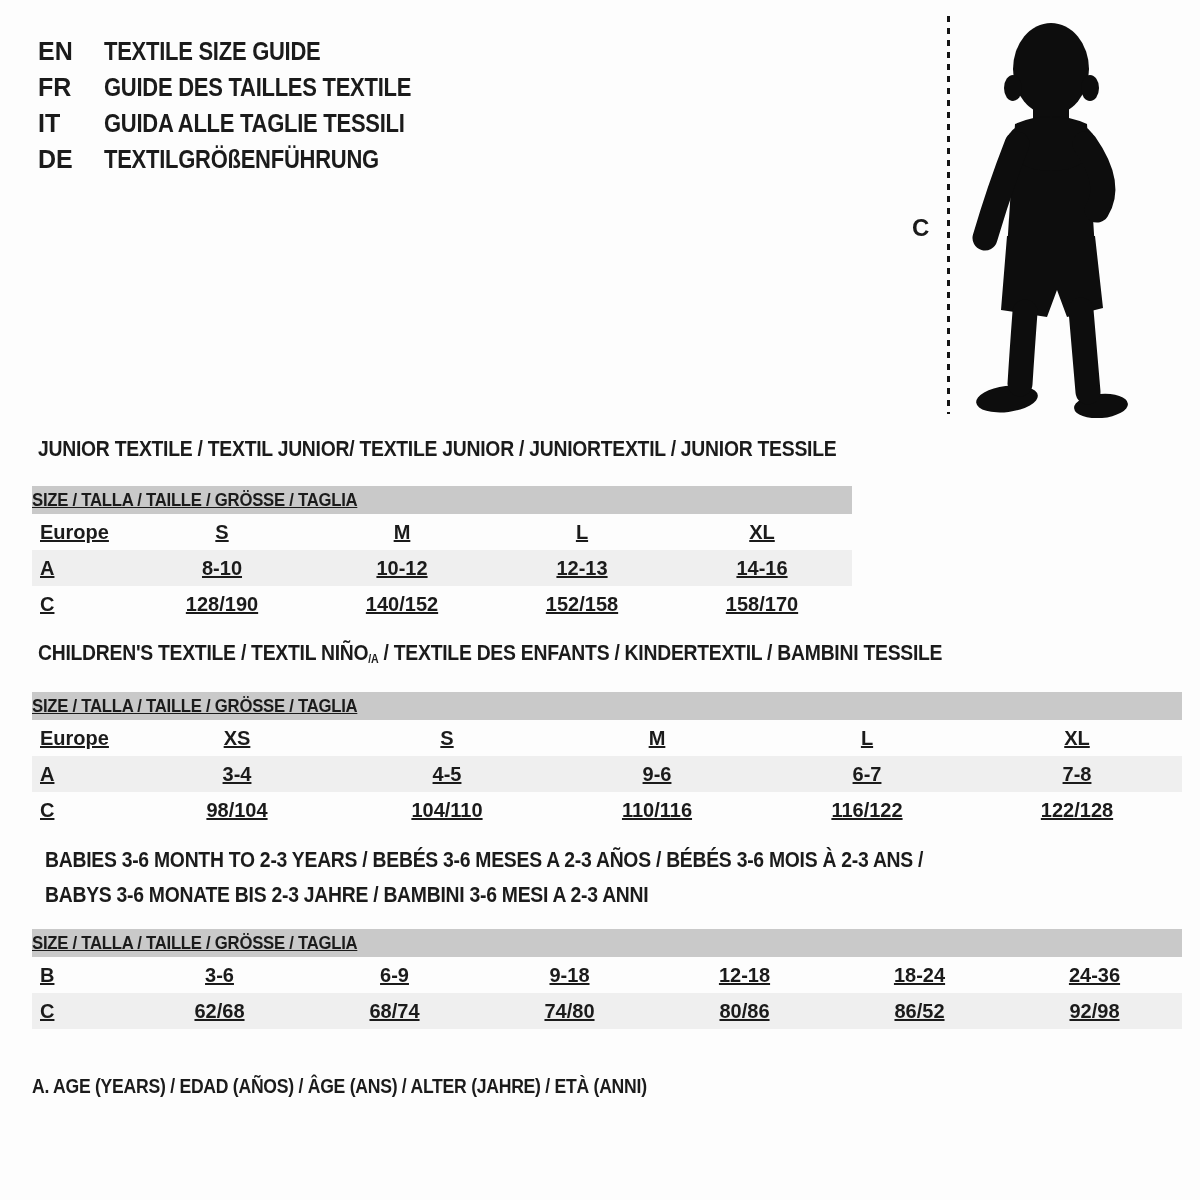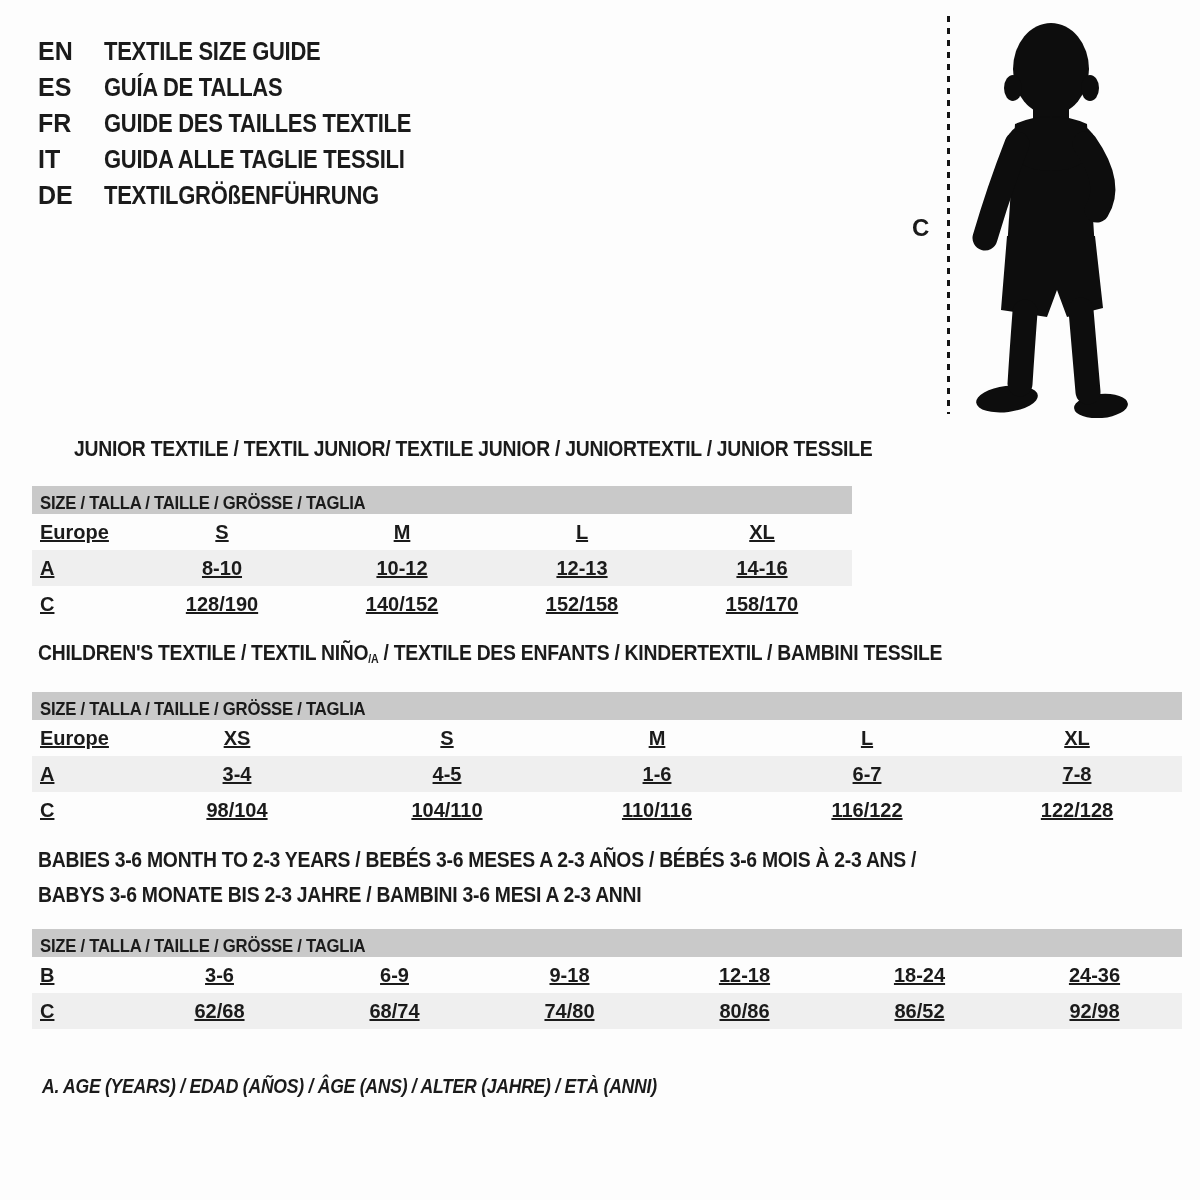--- a/index.html
+++ b/index.html
@@ -33,44 +33,40 @@
     background:repeating-linear-gradient(to bottom,#141414 0 6px,transparent 6px 12px);}
   .measure-label{position:absolute;left:12px;top:214px;font-weight:700;font-size:24px;}
   .sil{position:absolute;left:63px;top:12px;}
 
   
   .sec-title{position:absolute;left:38px;font-weight:700;font-size:22px;line-height:26px;}
   .sub{font-size:0.55em;vertical-align:-0.25em;}
 
   
   .sgtable{position:absolute;left:32px;}
-  .bar{height:28px;background:var(--bar);display:flex;align-items:flex-end;padding-left:8px;
-       font-weight:700;font-size:19px;}
+  .bar{height:28px;background:var(--bar);display:flex;align-items:center;
+       font-weight:700;font-size:19px;text-decoration:underline;}
   .trow{display:flex;height:36px;align-items:center;font-weight:700;font-size:20px;text-decoration:underline;}
   .trow.shade{background:var(--shade);}
   .cell-label{width:100px;padding-left:8px;text-align:left;}
   .cell{flex:1;text-align:center;}
 
   
-  .legend{position:absolute;left:42px;top:1068px;font-style:italic;}
+  .legend{position:absolute;left:32px;top:1068px;}
   .legend-row{height:37px;display:flex;align-items:center;font-weight:700;font-size:20px;}
 </style>
 </head>
 <body>
 
 <div class="page">
 
   <section class="languages">
     <div class="lang-row">
       <span class="lang-code">EN</span>
       <span class="lang-label cond">TEXTILE SIZE GUIDE</span>
-    </div>
-    <div class="lang-row">
-      <span class="lang-code">ES</span>
-      <span class="lang-label cond">GUÍA DE TALLAS</span>
     </div>
     <div class="lang-row">
       <span class="lang-code">FR</span>
       <span class="lang-label cond">GUIDE DES TAILLES TEXTILE</span>
     </div>
     <div class="lang-row">
       <span class="lang-code">IT</span>
       <span class="lang-label cond">GUIDA ALLE TAGLIE TESSILI</span>
     </div>
     <div class="lang-row">
@@ -96,21 +92,21 @@
       </g>
       <g stroke="#0d0d0d" stroke-width="25" stroke-linecap="round" fill="none">
         <path d="M54,132 Q36,178 22,226"></path>
         <path d="M122,132 Q150,172 134,198"></path>
         <path d="M62,300 Q59,340 57,372"></path>
         <path d="M118,298 Q122,345 125,380"></path>
       </g>
     </svg>
   </div>
 
-  <h2 class="sec-title" style="top:436px;margin-left:36px;">
+  <h2 class="sec-title" style="top:436px;">
     <span class="cond">JUNIOR TEXTILE / TEXTIL JUNIOR/ TEXTILE JUNIOR / JUNIORTEXTIL / JUNIOR TESSILE</span>
   </h2>
   <div class="sgtable" style="top:486px;width:820px;">
     <div class="bar">
       <span class="cond">SIZE / TALLA / TAILLE / GRÖSSE / TAGLIA</span>
     </div>
     <div class="trow">
       <span class="cell-label">Europe</span>
       <span class="cell">S</span>
       <span class="cell">M</span>
@@ -145,35 +141,35 @@
       <span class="cell">XS</span>
       <span class="cell">S</span>
       <span class="cell">M</span>
       <span class="cell">L</span>
       <span class="cell">XL</span>
     </div>
     <div class="trow shade">
       <span class="cell-label">A</span>
       <span class="cell">3-4</span>
       <span class="cell">4-5</span>
-      <span class="cell">1-6</span>
+      <span class="cell">9-6</span>
       <span class="cell">6-7</span>
       <span class="cell">7-8</span>
     </div>
     <div class="trow">
       <span class="cell-label">C</span>
       <span class="cell">98/104</span>
       <span class="cell">104/110</span>
       <span class="cell">110/116</span>
       <span class="cell">116/122</span>
       <span class="cell">122/128</span>
     </div>
   </div>
 
-  <h2 class="sec-title" style="top:847px;">
+  <h2 class="sec-title" style="top:847px;margin-left:7px;">
     <span class="cond">BABIES 3-6 MONTH TO 2-3 YEARS / BEBÉS 3-6 MESES A 2-3 AÑOS / BÉBÉS 3-6 MOIS À 2-3 ANS /</span><br>
     <span class="cond" style="margin-top:9px;">BABYS 3-6 MONATE BIS 2-3 JAHRE / BAMBINI 3-6 MESI A 2-3 ANNI</span>
   </h2>
   <div class="sgtable" style="top:929px;width:1150px;">
     <div class="bar">
       <span class="cond">SIZE / TALLA / TAILLE / GRÖSSE / TAGLIA</span>
     </div>
     <div class="trow">
       <span class="cell-label">B</span>
       <span class="cell">3-6</span>

